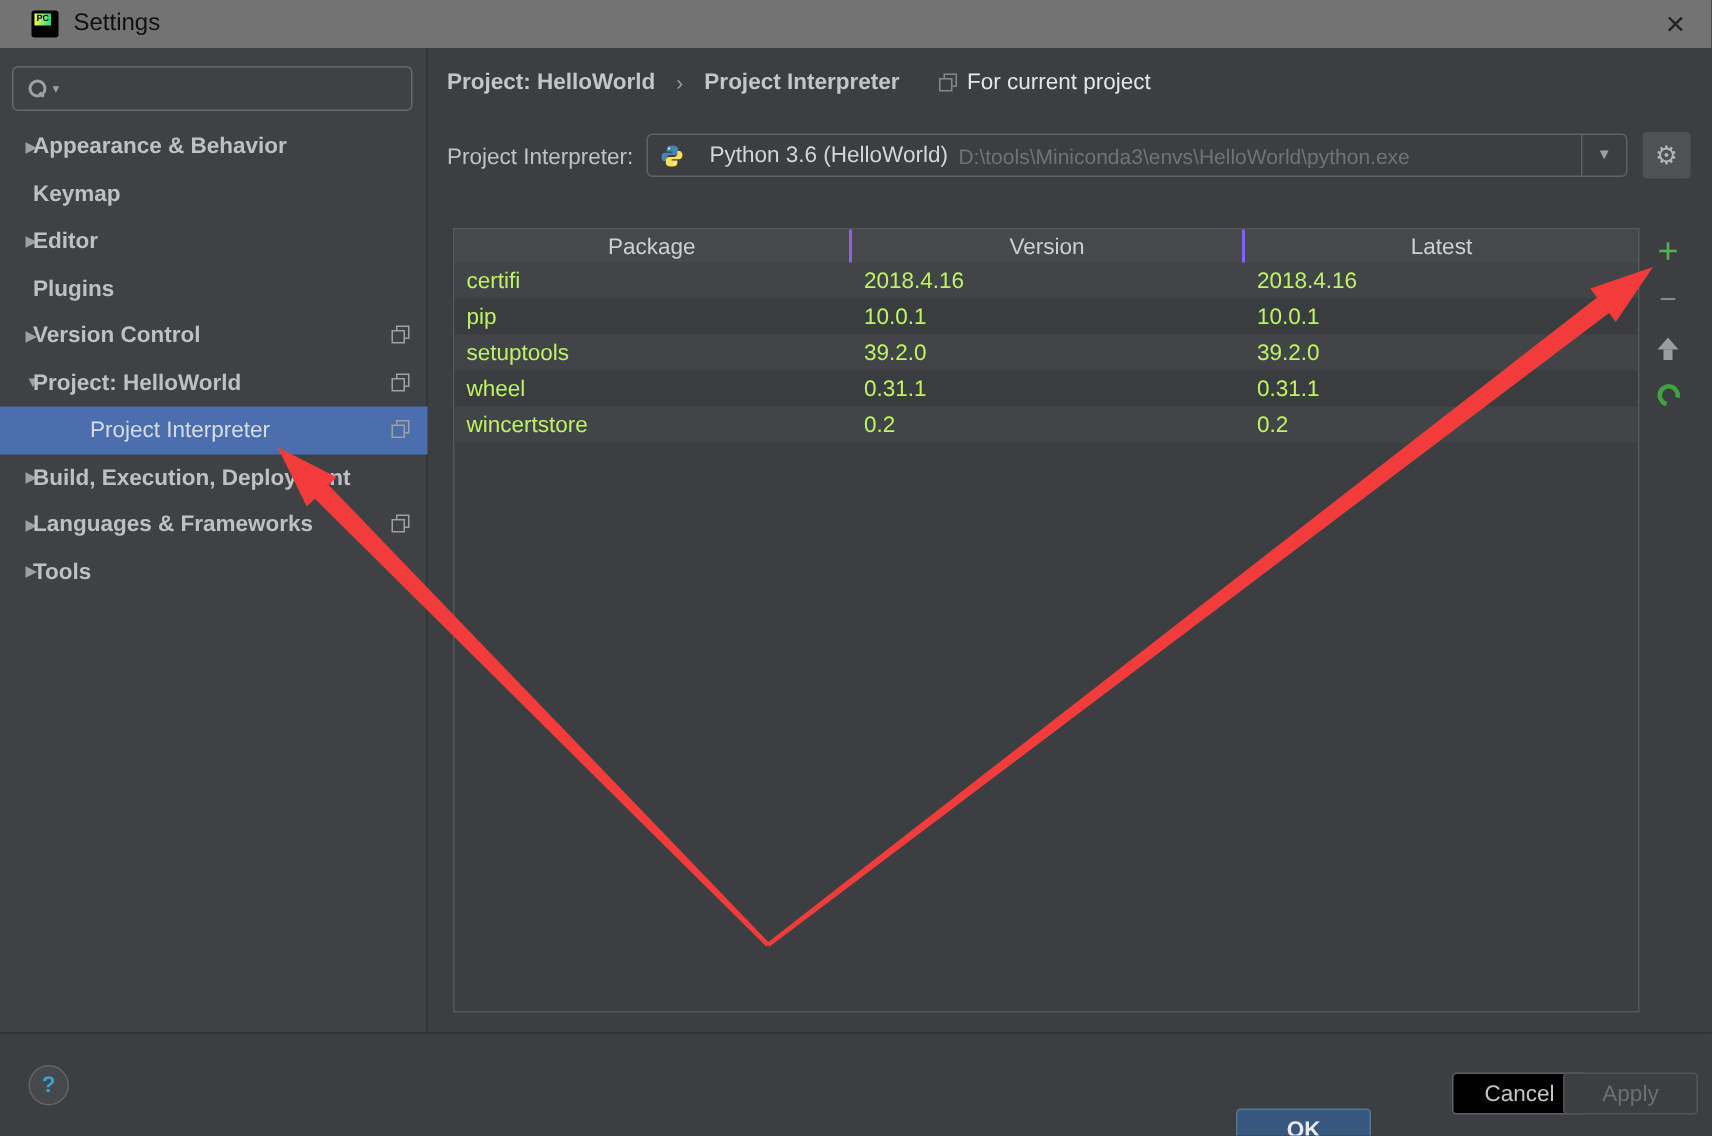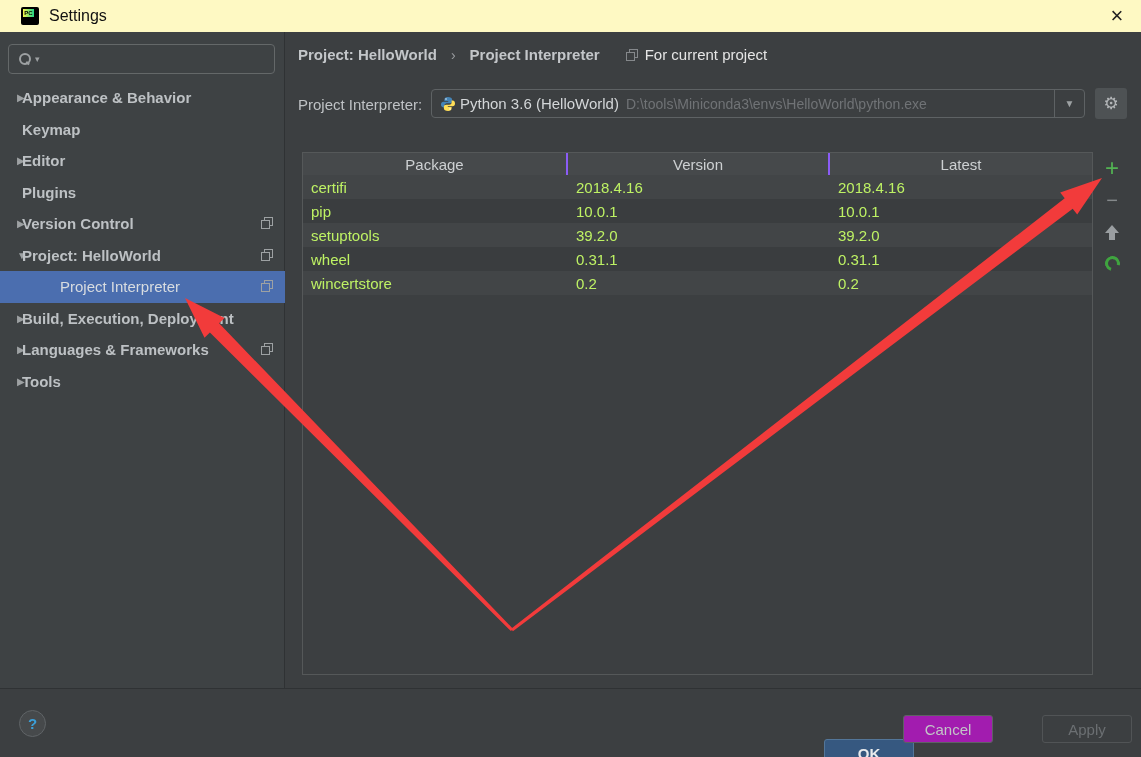--- a/index.html
+++ b/index.html
@@ -8,21 +8,21 @@
     position: relative;
     background: #3c3f41;
     font-family: "Liberation Sans", sans-serif;
     overflow: hidden;
     color: #bbbec0;
   }
 
   
   .titlebar {
     position:absolute; top:0; left:0; width:1141px; height:32px;
-    background:#fef9c3; display:flex; align-items:center;
+    background:#737373; display:flex; align-items:center;
   }
   .pc-icon {
     margin-left:21px; width:18px; height:18px; background:#000;
     border-radius:2px; position:relative; overflow:hidden;
   }
   .pc-icon .band {
     position:absolute; top:2px; left:2px; width:11px; height:8px;
     background:linear-gradient(90deg,#fcf84a,#21d789);
     display:flex; align-items:center; justify-content:center;
   }
@@ -100,21 +100,21 @@
   }
 
   
   .interp-label { position:absolute; top:96px; left:298px; font-size:15px; color:#bfc2c5; }
   .combo {
     position:absolute; top:89px; left:431px; width:654px; height:29px;
     border:1px solid #5e6264; border-radius:4px; background:#3c3f41;
     display:flex; align-items:center; cursor:pointer;
   }
   .combo .py { margin-left:8px; flex:none; }
-  .combo .interp-name { margin-left:4px; font-size:15px; color:#d3d6d8; white-space:nowrap; }
+  .combo .interp-name { margin-left:17px; font-size:15px; color:#d3d6d8; white-space:nowrap; }
   .combo .interp-path { margin-left:7px; font-size:14px; color:#707376; white-space:nowrap; overflow:hidden; flex:1; }
   .combo .combo-arrow {
     flex:none; width:30px; height:100%; border-left:1px solid #5e6264;
     display:flex; align-items:center; justify-content:center;
     color:#9da1a3; font-size:10px;
   }
   .gear-btn {
     position:absolute; top:88px; left:1095px; width:32px; height:31px;
     background:#4e5254; border-radius:3px; display:flex; align-items:center;
     justify-content:center; color:#b3b6b8; font-size:17px; cursor:pointer;
@@ -165,21 +165,21 @@
     border-radius:50%; border:1px solid #606467; background:#46494b;
     display:flex; align-items:center; justify-content:center;
     color:#3b9fd8; font-size:15px; font-weight:bold; cursor:pointer;
   }
   .btn {
     position:absolute; top:715px; width:90px; height:28px;
     display:flex; align-items:center; justify-content:center;
     font-size:15px; border-radius:3px; cursor:pointer;
   }
   .btn-ok { left:824px; background:#365880; border:1px solid #537699; color:#e8eaec; font-weight:bold;margin-top:24px; }
-  .btn-cancel { left:903px; background:#a21caf; border:1px solid #5e6264; color:#c2c5c7; }
+  .btn-cancel { left:968px; background:#000000; border:1px solid #5e6264; color:#c2c5c7; }
   .btn-apply { left:1034px; background:#3c3f41; border:1px solid #515456; color:#6b6f72; cursor:default;margin-left:8px; }
 
   
   .arrow-layer { position:absolute; top:0; left:0; width:1141px; height:757px; pointer-events:none; z-index:50; }
 </style>
 </head>
 <body>
 
 <div class="titlebar">
   <div class="pc-icon">

